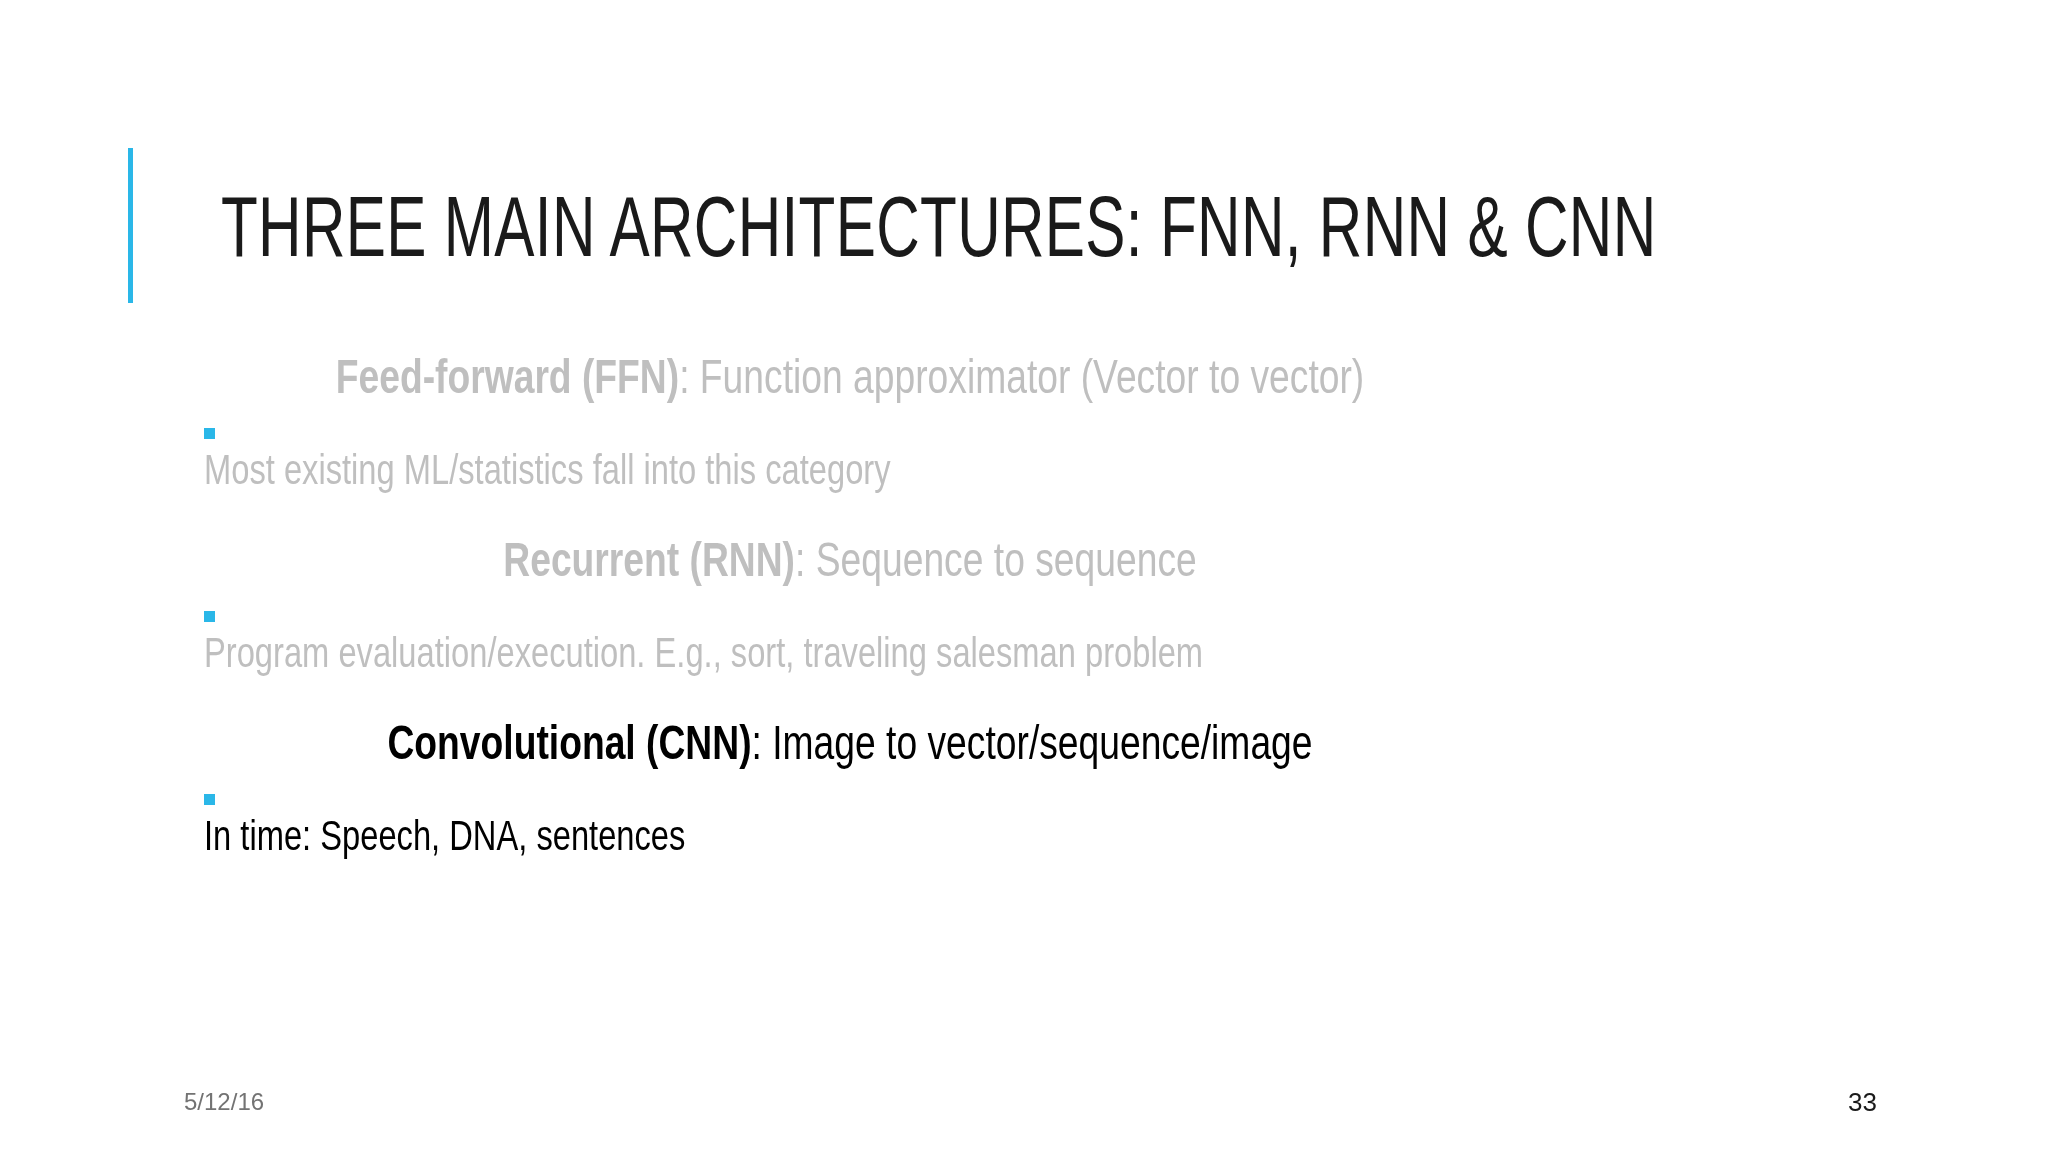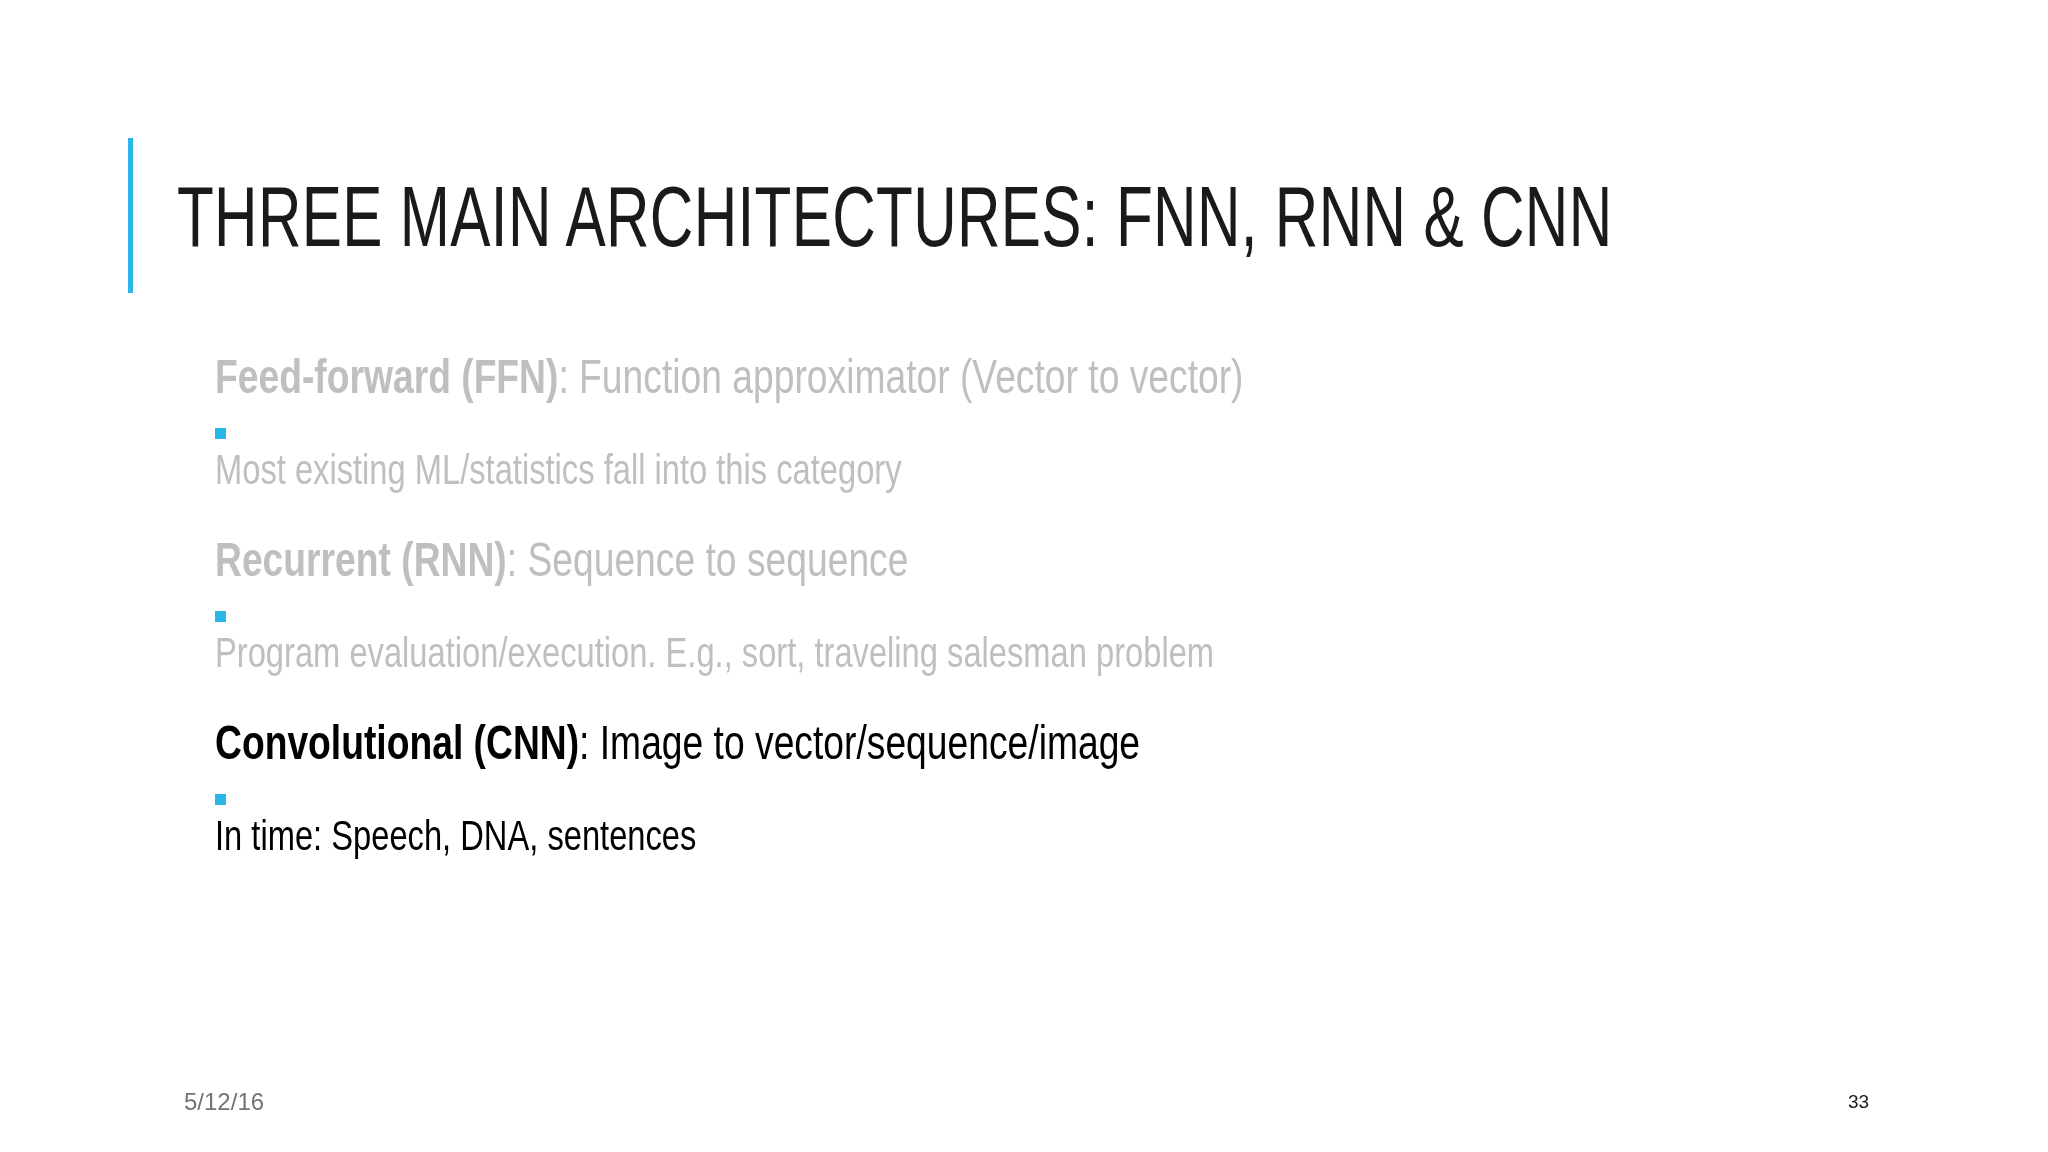--- a/index.html
+++ b/index.html
@@ -16,25 +16,26 @@
     width: 2048px;
     height: 1152px;
     background: #ffffff;
     overflow: hidden;
   }
 
   
   #title-block {
     position: absolute;
     left: 128px;
-    top: 138px;
+    top: 148px;
     width: 1800px;
     height: 155px;
     display: flex;
     align-items: center;
+    gap: 44px;
   }
   #title-accent-bar {
     width: 5px;
     height: 155px;
     background: #2ab7e8;
     flex: 0 0 auto;
   }
   #slide-title {
     margin-left: 44px;
     color: #1a1a1a;
@@ -44,23 +45,24 @@
     line-height: 1;
     letter-spacing: 0.5px;
     white-space: nowrap;
     transform: scaleX(0.70);
     transform-origin: left center;
   }
 
   
   #body-content {
     position: absolute;
-    left: 215px;
+    left: 204px;
     top: 352px;
     width: 1700px;
+    text-align: center;
   }
   .head-line {
     font-size: 49px;
     line-height: 1;
     white-space: nowrap;
     transform: scaleX(0.76);
     transform-origin: left top;
     margin-bottom: 36px;
   }
   .head-line .lead {
@@ -105,21 +107,21 @@
     top: 1102px;
     transform: translateY(-50%);
     font-size: 24px;
     color: #737373;
   }
   #footer-page-number {
     position: absolute;
     left: 1848px;
     top: 1102px;
     transform: translateY(-50%);
-    font-size: 19px;
+    font-size: 26px;
     color: #1a1a1a;
   }
 </style>
 </head>
 <body>
 
 <div id="slide">
 
   <div id="title-block">
     <div id="title-accent-bar"></div>

